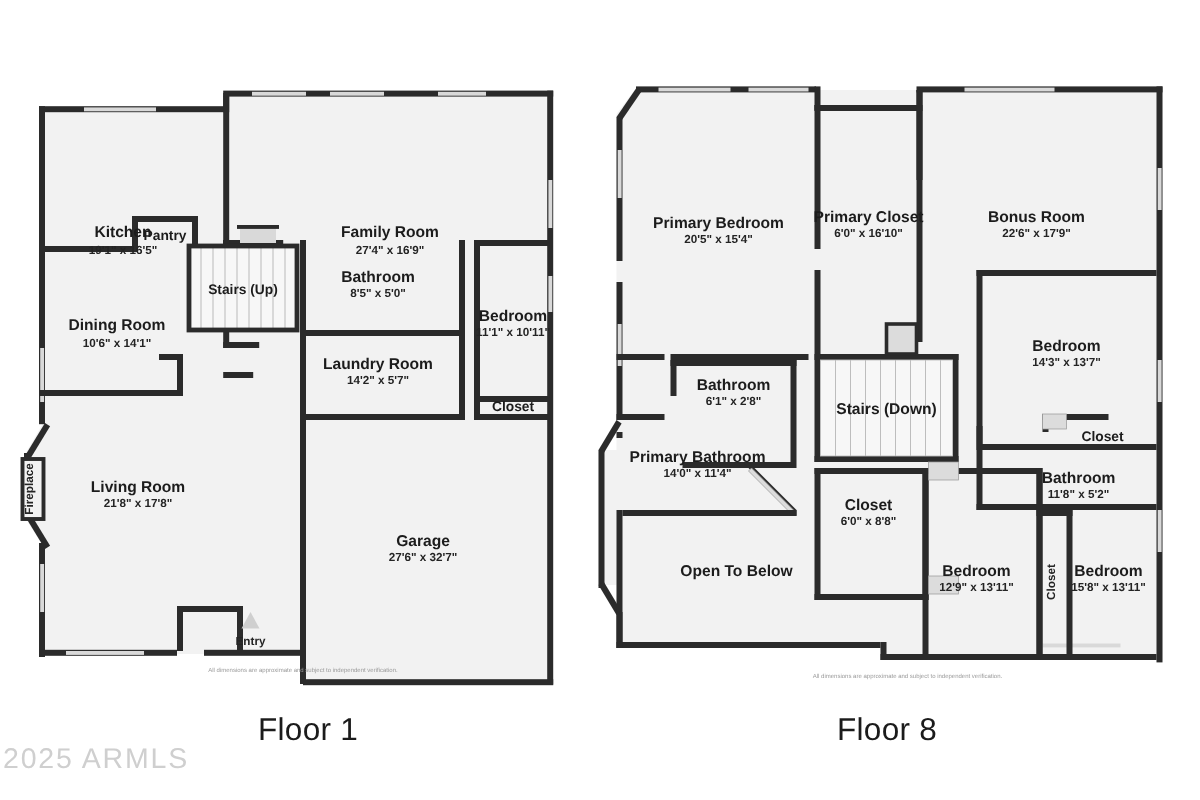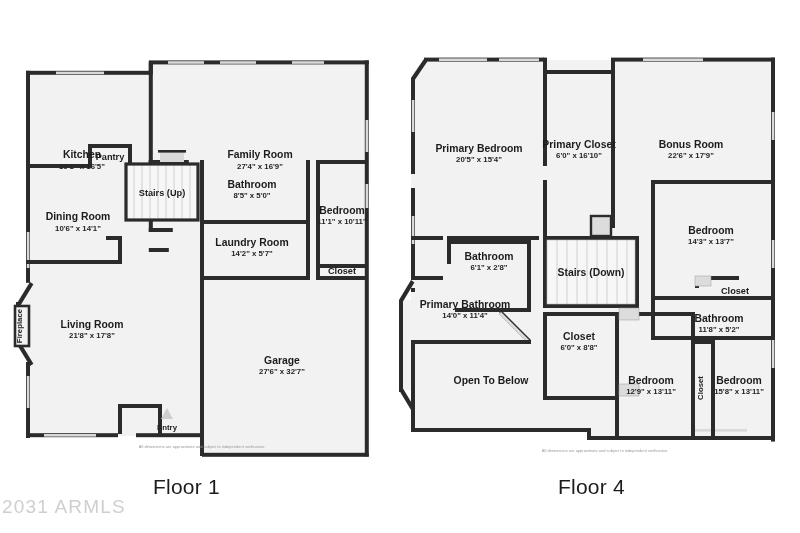--- a/index.html
+++ b/index.html
@@ -28,21 +28,21 @@
   svg.plan { display: block; width: 100%; height: 100%; overflow: visible; }
 
   .floor-caption {
     position: absolute;
     font-size: 21px;
     color: #1b1b1b;
     font-family: "Liberation Sans", sans-serif;
     letter-spacing: 0.2px;
     white-space: nowrap;
   }
-  #caption1 { left: 153px; top: 475px; }
+  #caption1 { left: 172px; top: 475px; }
   #caption2 { left: 558px; top: 475px; }
 
   #watermark {
     position: absolute;
     left: 2px;
     top: 496px;
     font-size: 19px;
     letter-spacing: 1.2px;
     color: #cfcfcf;
     font-family: "Liberation Sans", sans-serif;
@@ -402,16 +402,16 @@
 
         <text class="rm-name" x="172" y="172">Bedroom</text>
         <text class="rm-dim" x="172" y="177">15'8" x 13'11"</text>
       </g>
 
       <text class="disclaimer" x="105" y="206">All dimensions are approximate and subject to independent verification.</text>
     </svg>
   </div>
 
   <div class="floor-caption" id="caption1">Floor 1</div>
-  <div class="floor-caption" id="caption2">Floor 4</div>
-
-  <div id="watermark">2031 ARMLS</div>
+  <div class="floor-caption" id="caption2">Floor 8</div>
+
+  <div id="watermark">2025 ARMLS</div>
 </div>
 
 </body></html>

